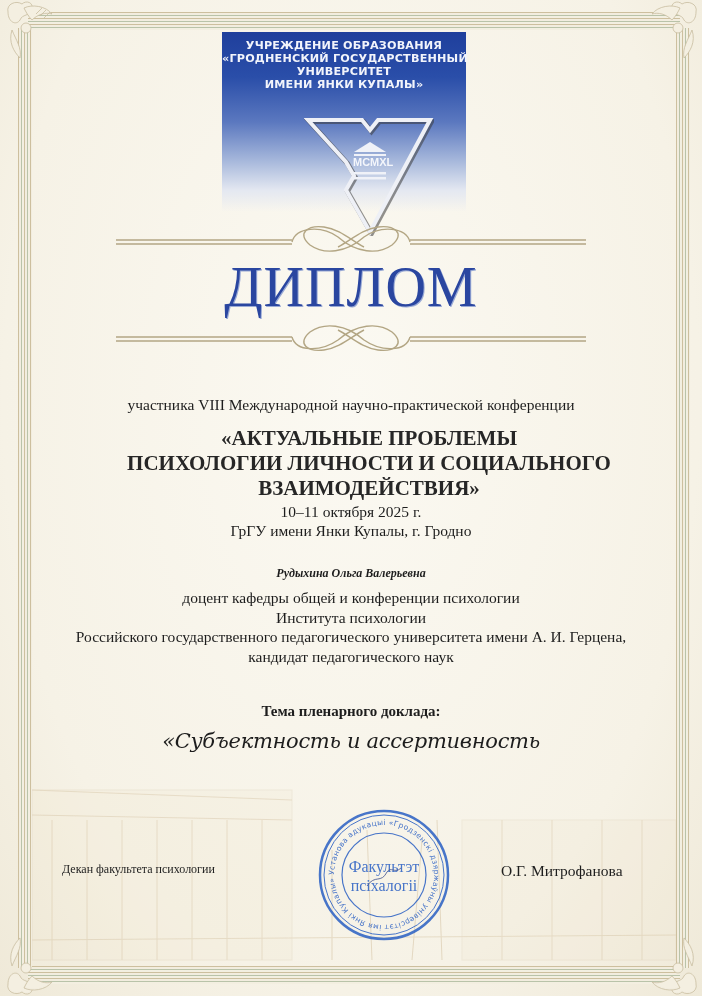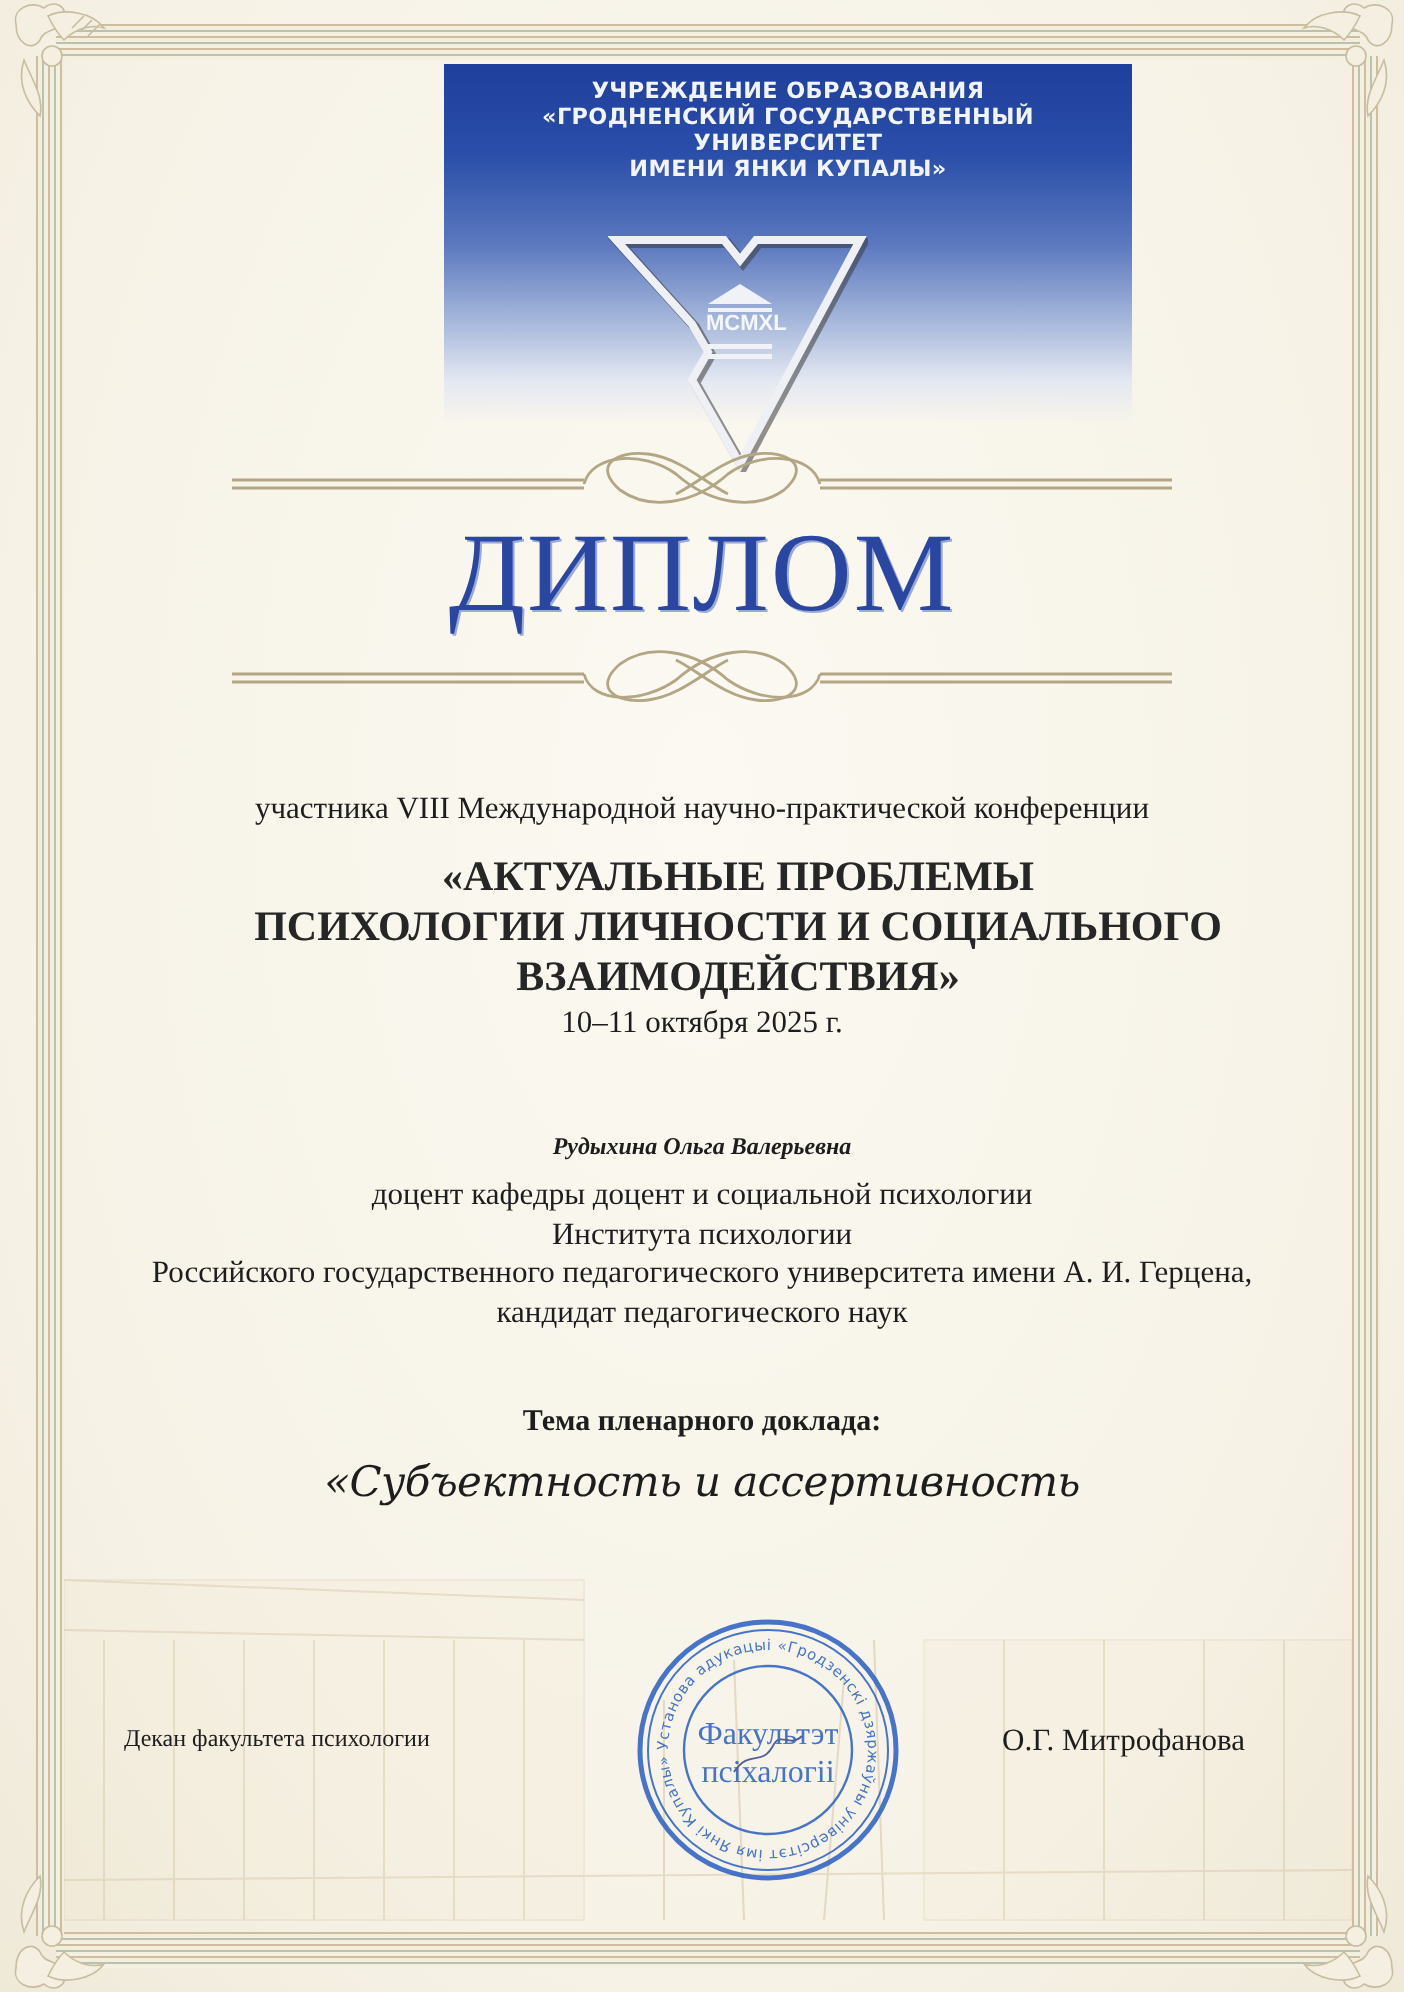--- a/index.html
+++ b/index.html
@@ -35,21 +35,21 @@
   .corner.br { right: 0; bottom: 0; transform: scale(-1,-1); }
 
   
   .building {
     position: absolute; left: 32px; right: 26px; top: 760px; bottom: 30px;
     opacity: 0.55;
   }
 
   
   .banner {
-    position: absolute; left: 222px; top: 32px; width: 344px; height: 180px;
+    position: absolute; left: 222px; top: 32px; width: 244px; height: 180px;
     background: linear-gradient(180deg, #1f3f9c 0%, #2a4ea9 25%, #5b78bf 50%, #a8b9dc 72%, #e4e8f1 88%, rgba(248,245,236,0) 100%);
   }
   .banner-text {
     position: absolute; left: 0; right: 0; top: 7px;
     text-align: center; color: #f2f4fb;
     font-family: "DejaVu Sans", "Liberation Sans", sans-serif;
     font-weight: bold; font-size: 11.2px; line-height: 13px; letter-spacing: 0.2px;
   }
   .banner-text div { white-space: nowrap; }
   .emblem {
@@ -213,25 +213,26 @@
 </svg>
 
 <div class="content participant">участника VIII Международной научно-практической конференции</div>
 <div class="content conf-title">
   <div>«АКТУАЛЬНЫЕ ПРОБЛЕМЫ</div>
   <div>ПСИХОЛОГИИ ЛИЧНОСТИ И СОЦИАЛЬНОГО</div>
   <div>ВЗАИМОДЕЙСТВИЯ»</div>
 </div>
 <div class="content conf-date">
   <div>10–11 октября 2025 г.</div>
+  <div>ГрГУ имени Янки Купалы, г. Гродно</div>
 </div>
 
 <div class="content person-name">Рудыхина Ольга Валерьевна</div>
 <div class="content person-info">
-  <div>доцент кафедры доцент и социальной психологии</div>
+  <div>доцент кафедры общей и конференции психологии</div>
   <div>Института психологии</div>
   <div>Российского государственного педагогического университета имени А. И. Герцена,</div>
   <div>кандидат педагогического наук</div>
 </div>
 
 <div class="content topic-label">Тема пленарного доклада:</div>
 <div class="content topic">
   <div>«Субъектность и ассертивность</div>
 </div>
 

